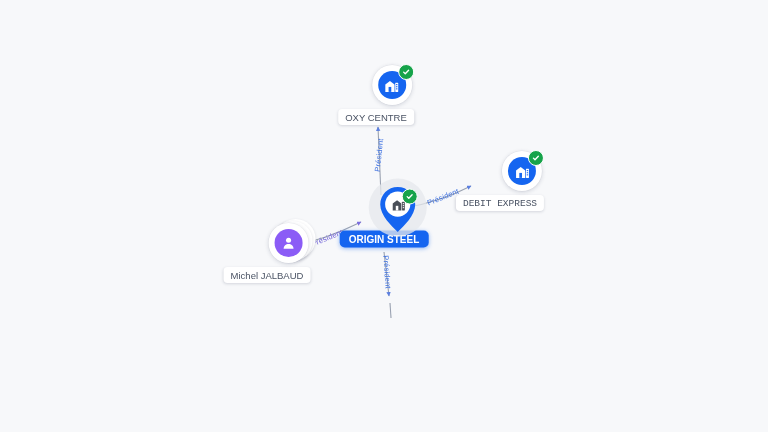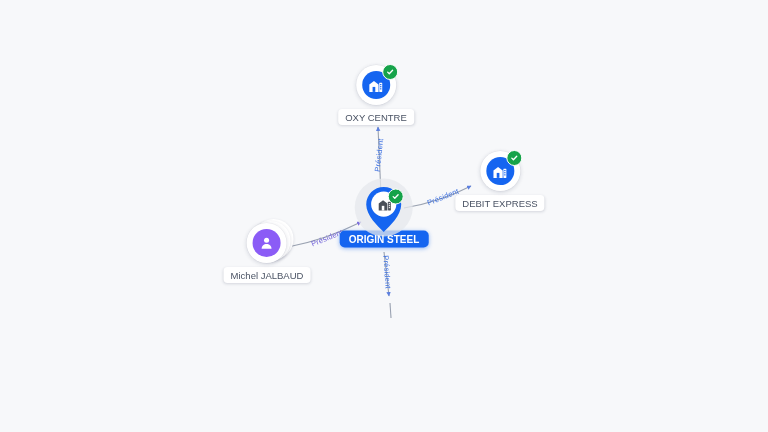--- a/index.html
+++ b/index.html
@@ -44,21 +44,21 @@
     color: #3b6fe0;
   }
   .edge-label.purple { color: #6b5cd6; }
 
   
   .node {
     position: absolute;
     transform: translate(-50%, -50%);
     display: flex;
     flex-direction: column;
-    align-items: center;
+    align-items: flex-end;
   }
 
   .node-glyph {
     position: relative;
     width: 44px;
     height: 44px;
     display: flex;
     align-items: center;
     justify-content: center;
   }
@@ -223,21 +223,21 @@
         <div class="badge-check">
           <svg width="8" height="8" viewBox="0 0 12 12">
               <path d="M2.2 6.2 L4.6 8.6 L9.6 3.3" stroke="#ffffff" stroke-width="2" fill="none" stroke-linecap="round" stroke-linejoin="round"></path>
             </svg>
         </div>
       </div>
     </div>
     <div class="node-label">OXY CENTRE</div>
   </div>
 
-  <div class="node" style="left:500px; top:180px;">
+  <div class="node" style="left:500px; top:180px;font-family:Liberation Mono, monospace;">
     <div class="node-glyph">
       <div class="chip">
         <div class="chip-inner company">
           <svg width="17" height="17" viewBox="0 0 24 24">
             <path d="M3 21V10.5L9.5 5.5L16 10.5V21H3z" fill="#ffffff"></path>
             <rect x="17" y="8" width="4.2" height="13" rx="0.6" fill="#ffffff"></rect>
             <rect x="18.1" y="10" width="2" height="1.5" fill="#1565f0"></rect>
             <rect x="18.1" y="13" width="2" height="1.5" fill="#1565f0"></rect>
             <rect x="18.1" y="16" width="2" height="1.5" fill="#1565f0"></rect>
             <rect x="7.6" y="14" width="3.8" height="7" fill="#1565f0"></rect>

